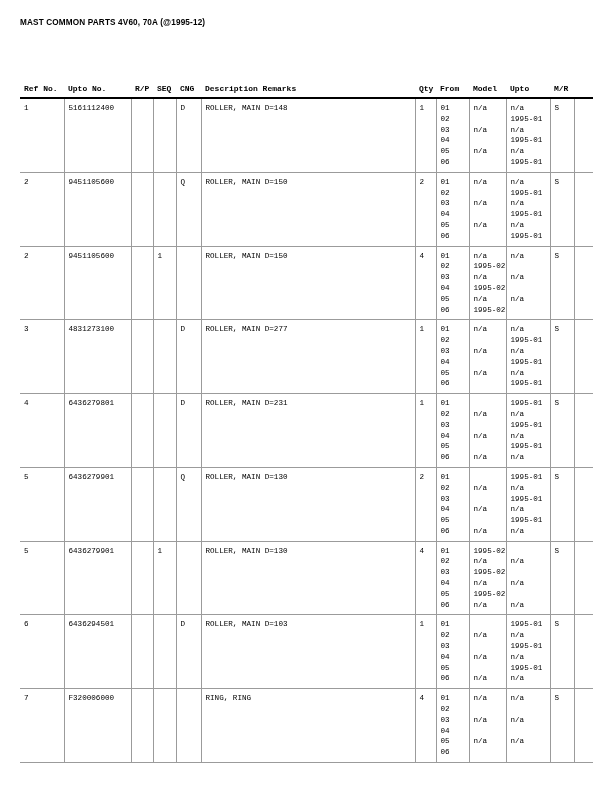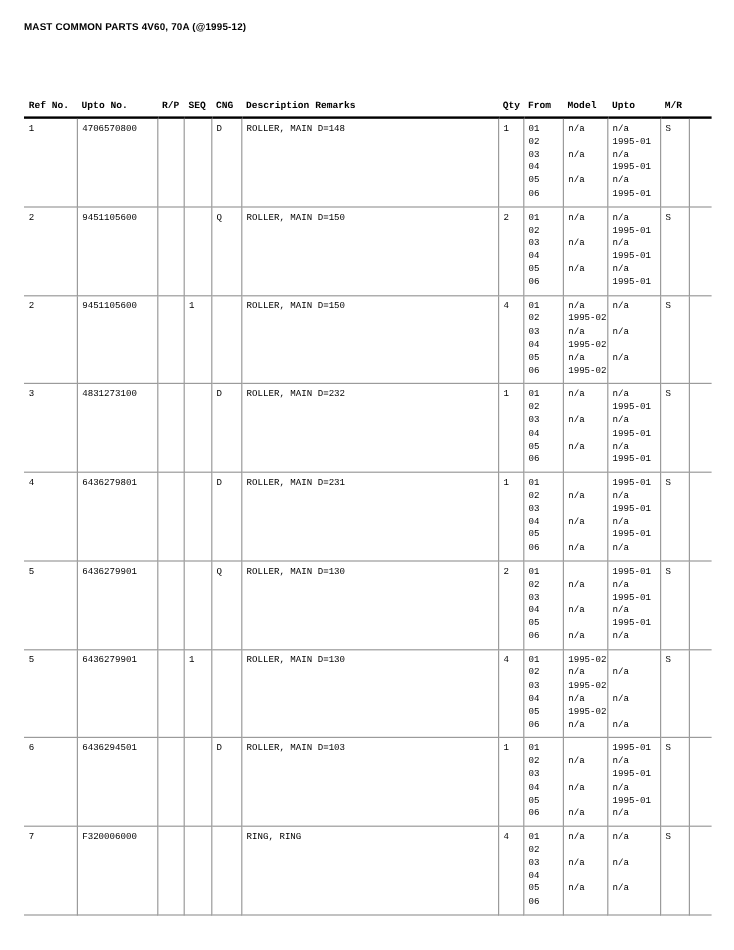--- a/index.html
+++ b/index.html
@@ -137,21 +137,21 @@
         <th>From</th>
         <th>Model</th>
         <th>Upto</th>
         <th>M/R</th>
         <th></th>
       </tr>
     </thead>
     <tbody id="parts-table-body">
         <tr>
           <td class="no-left">1</td>
-          <td>4706570800</td>
+          <td>5161112400</td>
           <td></td>
           <td></td>
           <td>D</td>
           <td>ROLLER, MAIN D=148</td>
           <td>1</td>
           <td class="stacked">01
 02
 03
 04
 05
@@ -228,21 +228,21 @@
 </td>
           <td>S</td>
           <td class="no-right"></td>
         </tr>
         <tr>
           <td class="no-left">3</td>
           <td>4831273100</td>
           <td></td>
           <td></td>
           <td>D</td>
-          <td>ROLLER, MAIN D=232</td>
+          <td>ROLLER, MAIN D=277</td>
           <td>1</td>
           <td class="stacked">01
 02
 03
 04
 05
 06</td>
           <td class="stacked">n/a
 
 n/a

